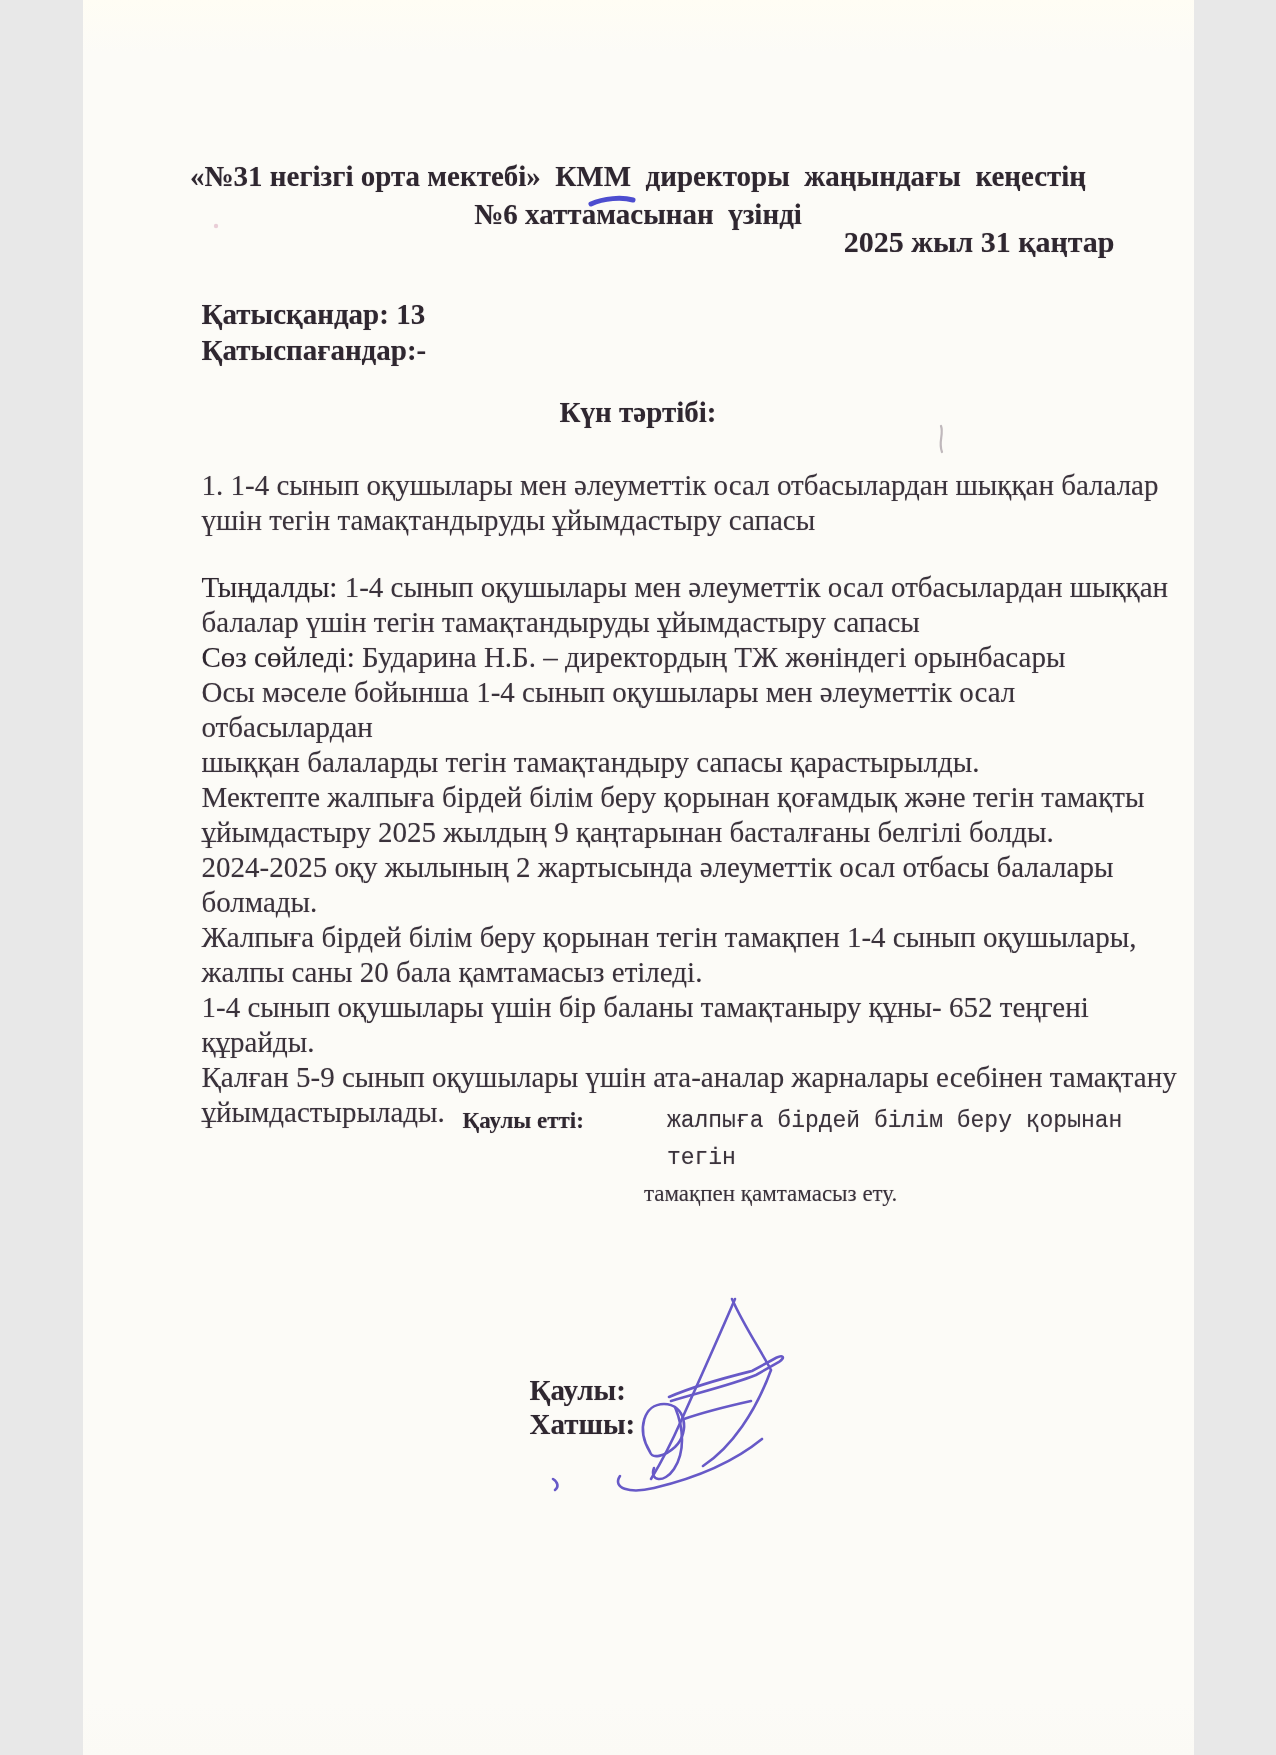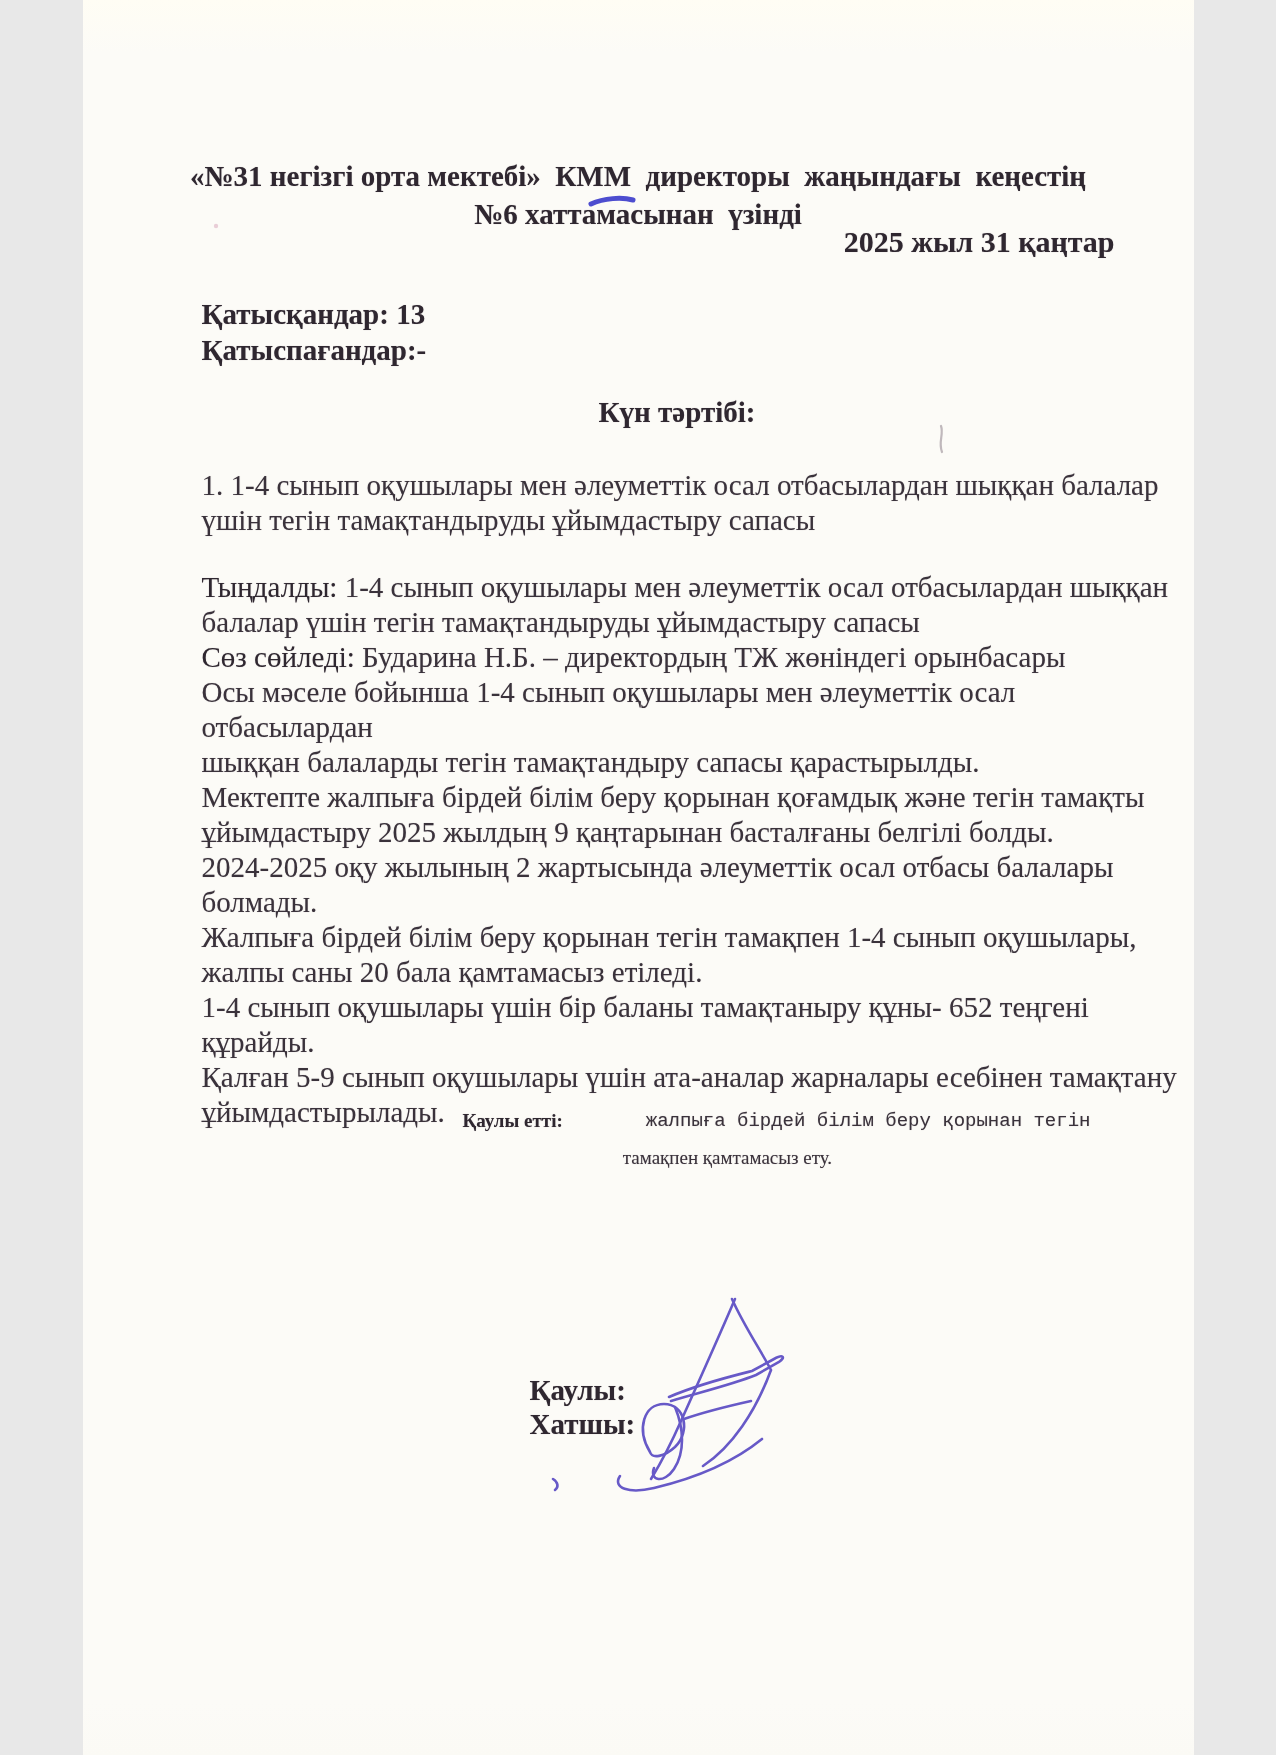--- a/index.html
+++ b/index.html
@@ -16,24 +16,24 @@
   .page *{text-shadow:0 0 1px rgba(62,50,62,.32);}
   .b{font-weight:normal;color:#2f2730;}
   .title{position:absolute;left:0;width:100%;text-align:center;
          font-weight:bold;color:#2f2730;font-size:29px;line-height:38px;white-space:pre-wrap;}
   .title.l1{top:157px;}
   .title.l2{top:195px;}
   .date{position:absolute;top:225px;right:79px;font-weight:bold;color:#2f2730;font-size:30px;}
   .attend{position:absolute;left:119px;top:296px;font-weight:bold;color:#2f2730;
           font-size:29px;line-height:36px;white-space:pre-line;}
   .agenda-h{position:absolute;left:0;top:396px;width:100%;text-align:center;
-            font-weight:bold;color:#2f2730;font-size:29px;margin-left:39px;}
+            font-weight:bold;color:#2f2730;font-size:29px;}
   .agenda-item{position:absolute;left:119px;top:468px;font-size:29px;line-height:35px;white-space:pre-line;}
   .body-block{position:absolute;left:119px;top:570px;font-size:29px;line-height:35px;white-space:pre-line;}
-  .resolution{position:absolute;left:380px;top:1103px;display:flex;font-size:19px;line-height:36.5px;}
+  .resolution{position:absolute;left:380px;top:1103px;display:flex;font-size:23px;line-height:36.5px;}
   .res-label{font-weight:bold;color:#2f2730;white-space:nowrap;}
   .res-lines{margin-left:11px;}
   .res-lines .rl1{margin-left:72px;font-family:Liberation Mono, monospace;}
   .res-lines .rl2{margin-left:49px;}
   .sig-roles{position:absolute;left:447px;top:1373px;font-weight:bold;color:#2f2730;
              font-size:29px;line-height:34px;}
   .sig-names{position:absolute;left:730px;top:1373px;font-weight:bold;color:#2f2730;
              font-size:29px;line-height:34px;}
   .ink-overlay{position:absolute;left:0;top:0;width:1276px;height:1755px;pointer-events:none;}
 </style>

